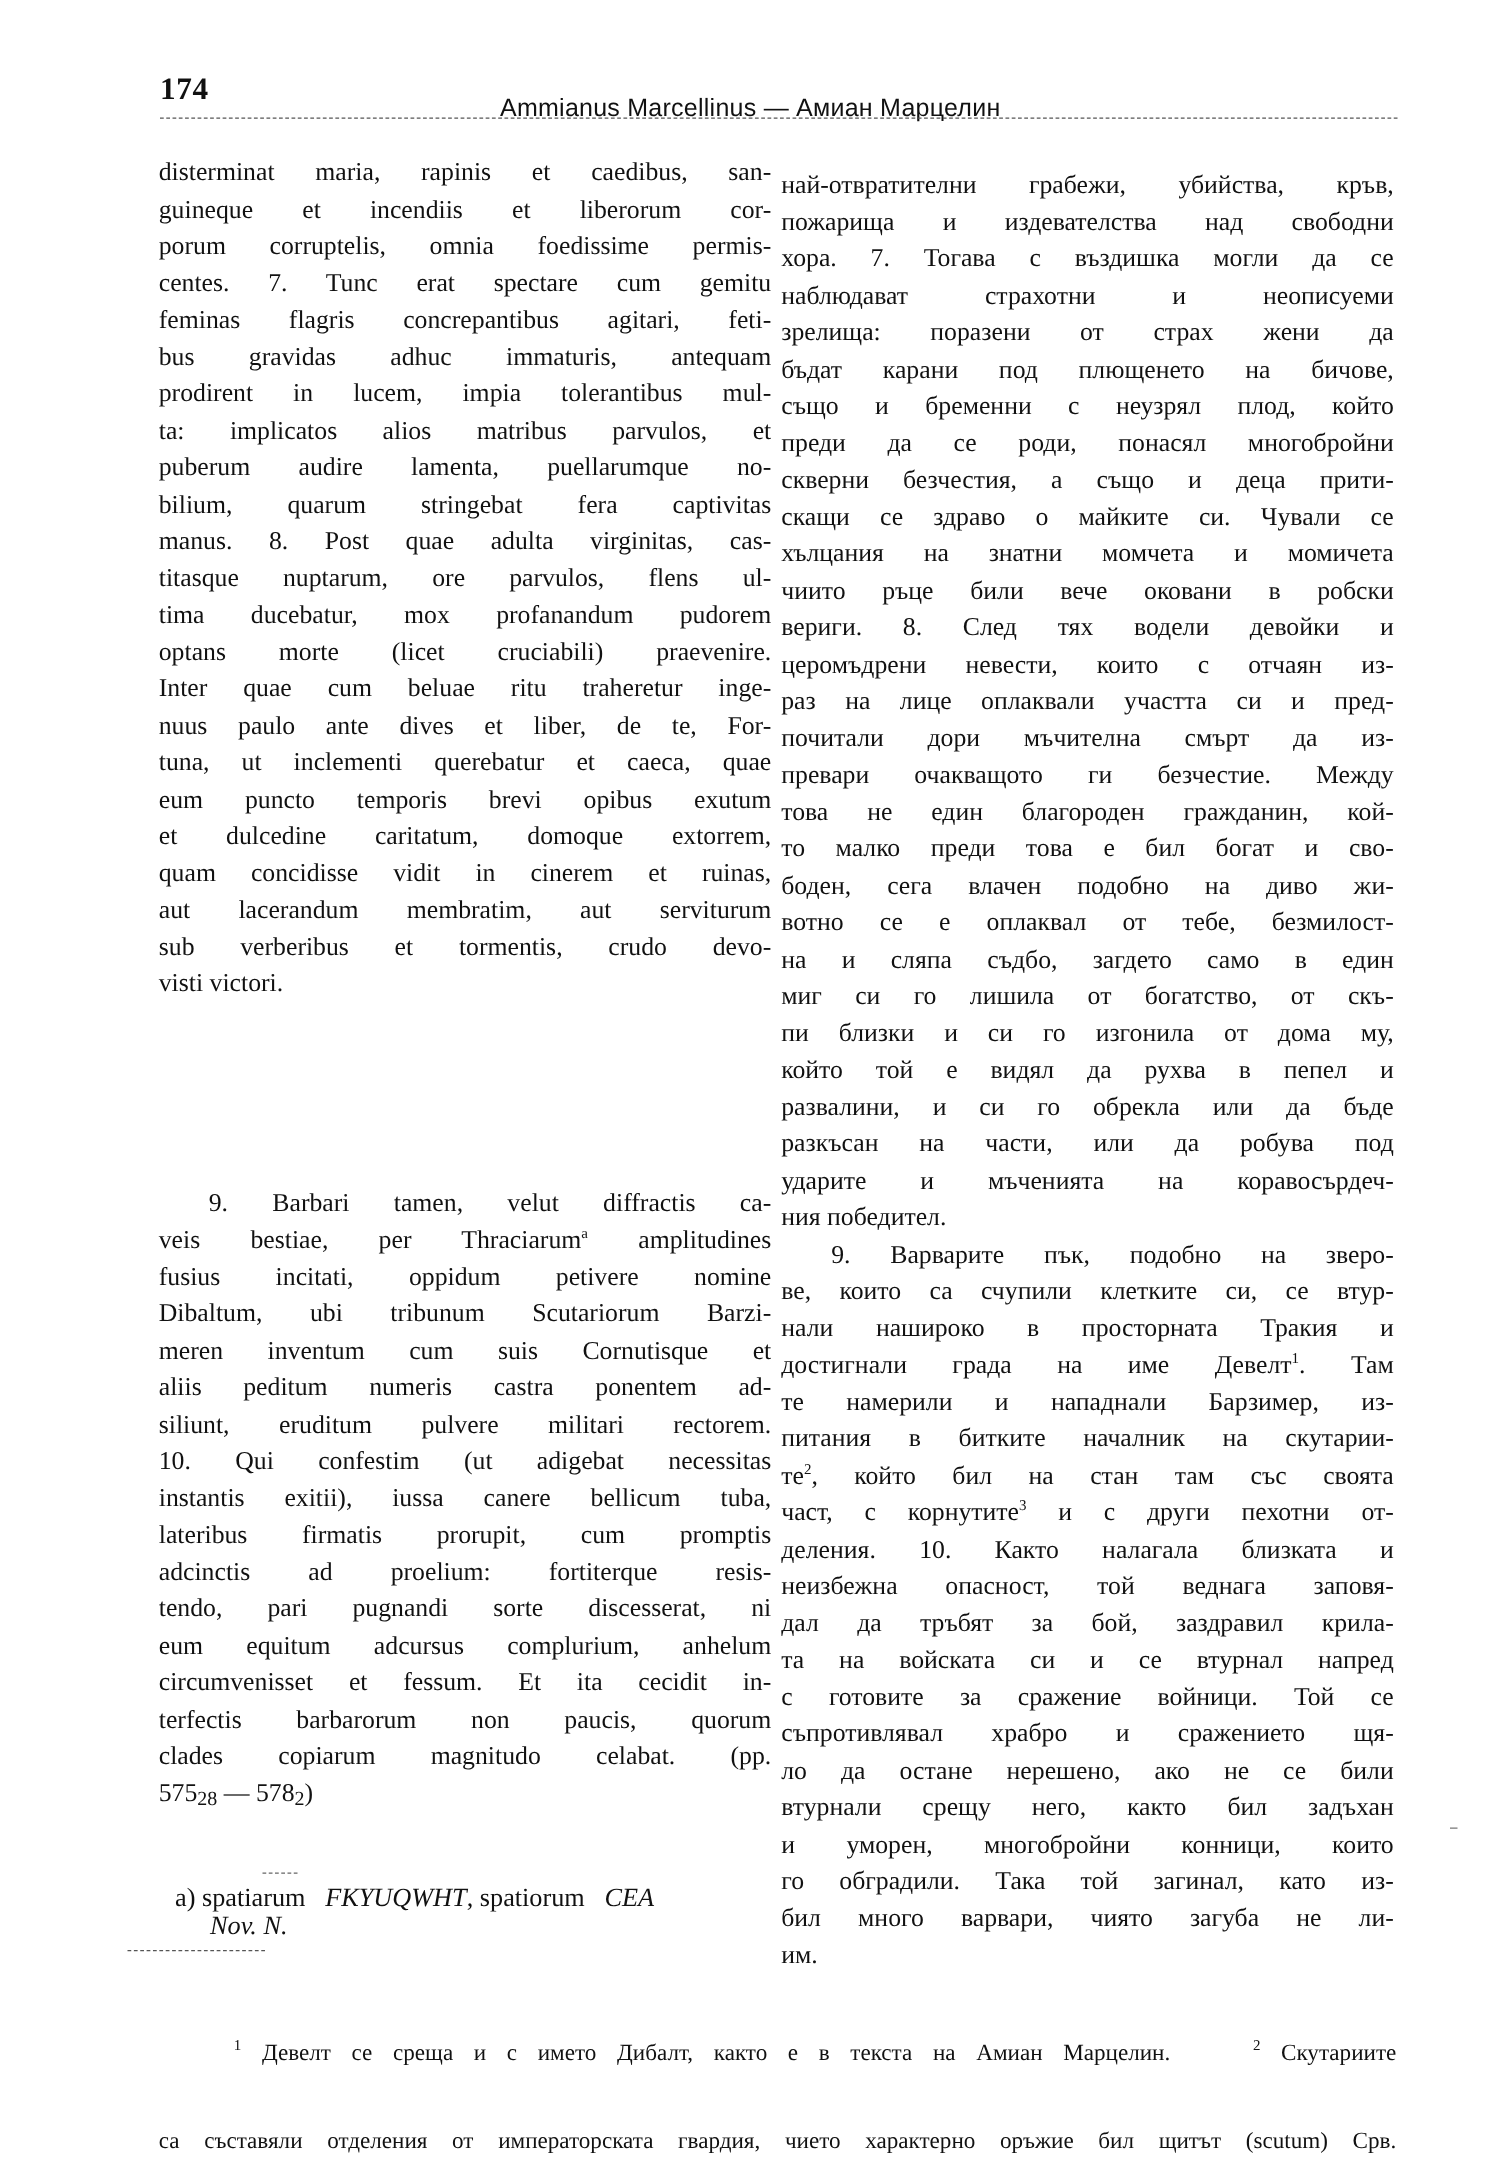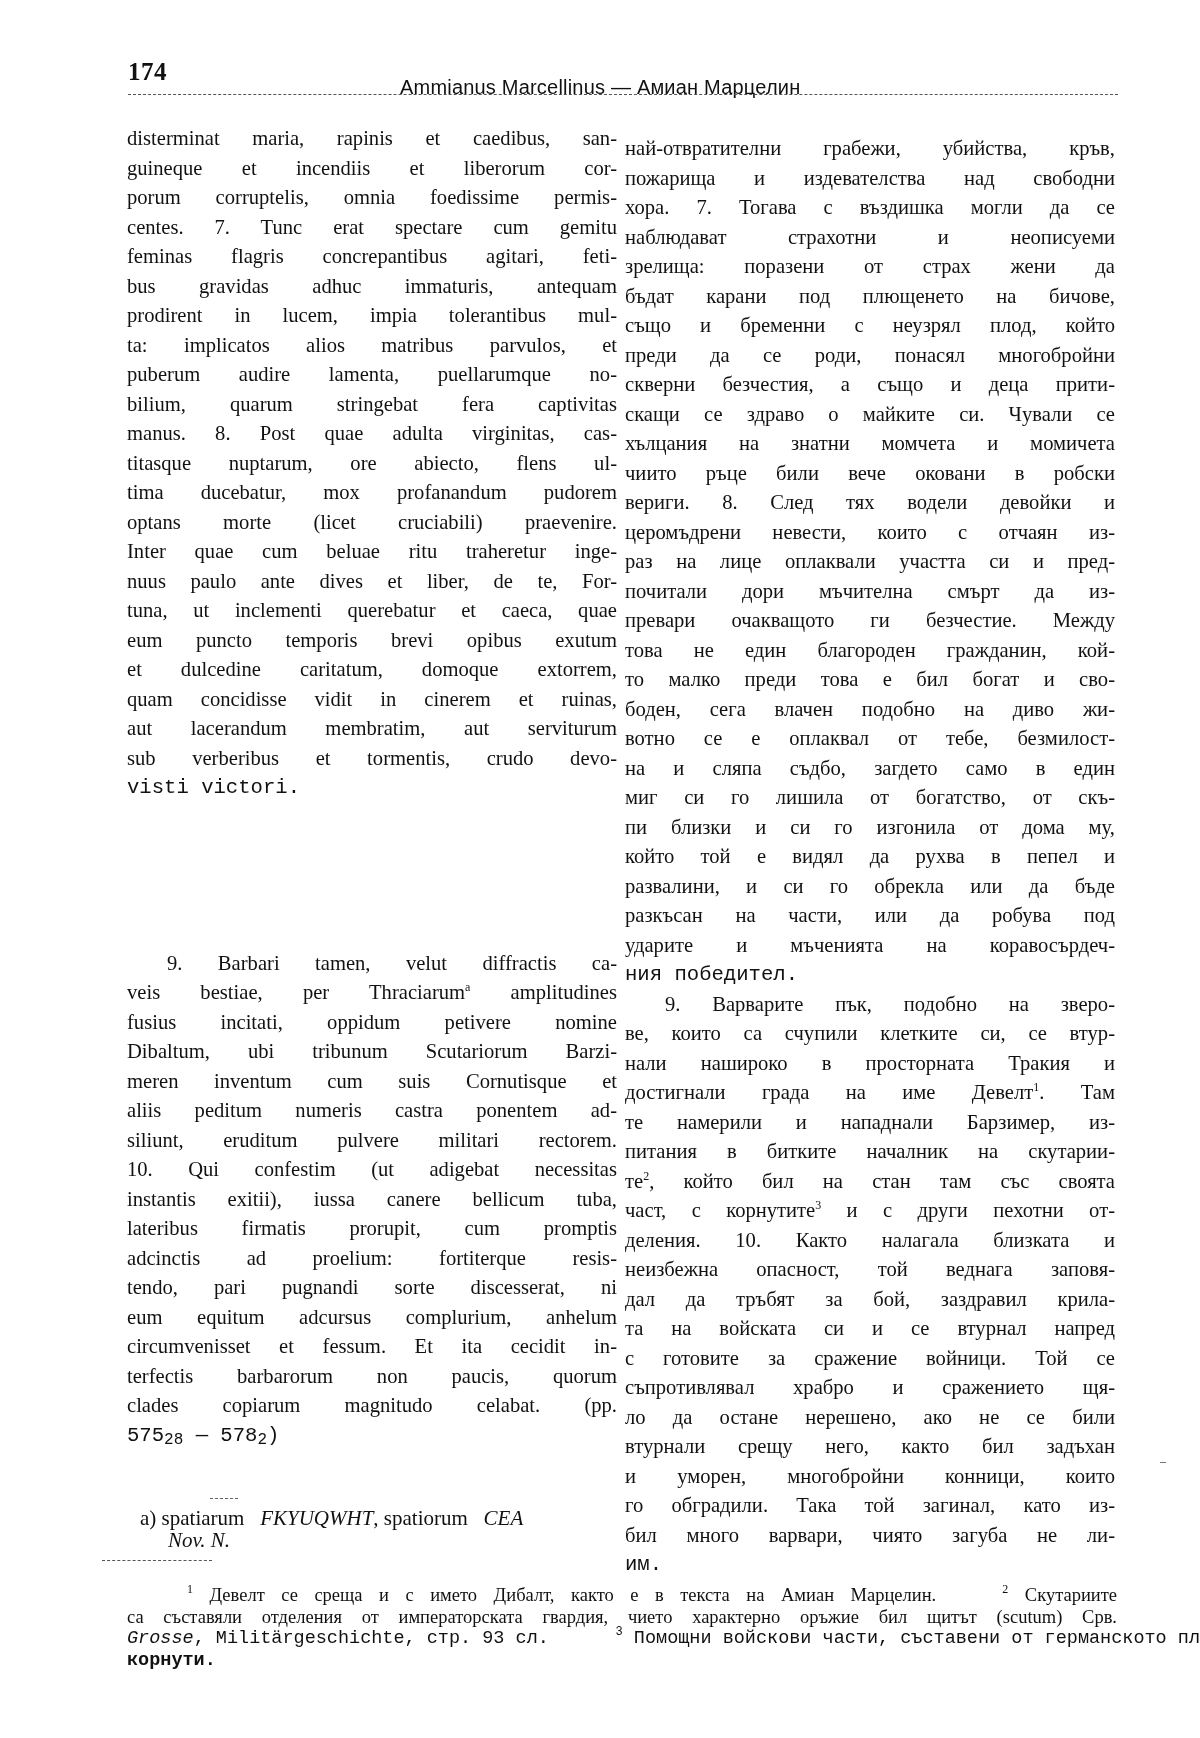--- a/index.html
+++ b/index.html
@@ -6,32 +6,32 @@
   body { width: 1200px; height: 1738px; position: relative; overflow: hidden;
          font-family: "Liberation Serif", "DejaVu Serif", serif; color: #111; }
   .header { position: absolute; top: 58px; left: 128px; width: 1000px; height: 40px; }
   .page-num { position: absolute; left: 0; top: 0; font-size: 25px; font-weight: bold; letter-spacing: 0.5px; }
   .running-title { position: absolute; left: 272px; top: 2px; font-size: 20px; font-family: "Liberation Sans", sans-serif; letter-spacing: 0.2px; margin-top: 16px; }
   .header-rule { position: absolute; left: 0; top: 36px; width: 990px; border-top: 1px dashed #555; }
   .col { position: absolute; font-size: 20.6px; line-height: 29.5px; text-align: justify; }
   .col-latin { left: 127px; top: 124px; width: 490px; }
   .col-bg { left: 625px; top: 134px; width: 490px; font-family: "Liberation Serif", serif; }
   .line { display: block; white-space: nowrap; text-align-last: justify; text-align: justify; height: 29.5px; overflow: visible; }
-  .line.last { text-align-last: left; font-family: Liberation Mono, monospace; }
+  .line.last { text-align-last: left; }
   .line.indent { padding-left: 40px; }
   .gap { height: 146px; }
   .b { font-weight: bold; }
   sup { font-size: 12px; vertical-align: 8px; line-height: 0; }
   sub { font-size: 16px; vertical-align: -3px; line-height: 0; }
   .fn-apparatus { position: absolute; left: 140px; top: 1507px; width: 500px; font-size: 21px; line-height: 22px; }
   .fn-apparatus .it { font-style: italic; }
   .rule-short { position: absolute; left: 210px; top: 1498px; width: 28px; border-top: 1px dashed #666; }
   .rule-foot { position: absolute; left: 102px; top: 1560px; width: 110px; border-top: 1px dashed #555; }
   .footnotes { position: absolute; left: 127px; top: 1584px; width: 990px; font-size: 18.5px; line-height: 22px; text-align: justify; }
-  .footnotes .line { height: 22px; }
+  .footnotes .line { height: 22px; margin-top: 48px; }
   .footnotes .it { font-style: italic; }
   .mark { position: absolute; width: 6px; height: 1px; background: #777; }
 </style>
 </head>
 <body>
 
 <div class="header">
   <span class="page-num">174</span>
   <span class="running-title">Ammianus Marcellinus — Амиан Марцелин</span>
   <div class="header-rule"></div>
@@ -43,21 +43,21 @@
       <span class="line">guineque et incendiis et liberorum cor-</span>
       <span class="line">porum corruptelis, omnia foedissime permis-</span>
       <span class="line">centes. 7. Tunc erat spectare cum gemitu</span>
       <span class="line">feminas flagris concrepantibus agitari, feti-</span>
       <span class="line">bus gravidas adhuc immaturis, antequam</span>
       <span class="line">prodirent in lucem, impia tolerantibus mul-</span>
       <span class="line">ta: implicatos alios matribus parvulos, et</span>
       <span class="line">puberum audire lamenta, puellarumque no-</span>
       <span class="line">bilium, quarum stringebat fera captivitas</span>
       <span class="line">manus. 8. Post quae adulta virginitas, cas-</span>
-      <span class="line">titasque nuptarum, ore abiecto, flens ul-</span>
+      <span class="line">titasque nuptarum, ore parvulos, flens ul-</span>
       <span class="line">tima ducebatur, mox profanandum pudorem</span>
       <span class="line">optans morte (licet cruciabili) praevenire.</span>
       <span class="line">Inter quae cum beluae ritu traheretur inge-</span>
       <span class="line">nuus paulo ante dives et liber, de te, For-</span>
       <span class="line">tuna, ut inclementi querebatur et caeca, quae</span>
       <span class="line">eum puncto temporis brevi opibus exutum</span>
       <span class="line">et dulcedine caritatum, domoque extorrem,</span>
       <span class="line">quam concidisse vidit in cinerem et ruinas,</span>
       <span class="line">aut lacerandum membratim, aut serviturum</span>
       <span class="line">sub verberibus et tormentis, crudo devo-</span>

